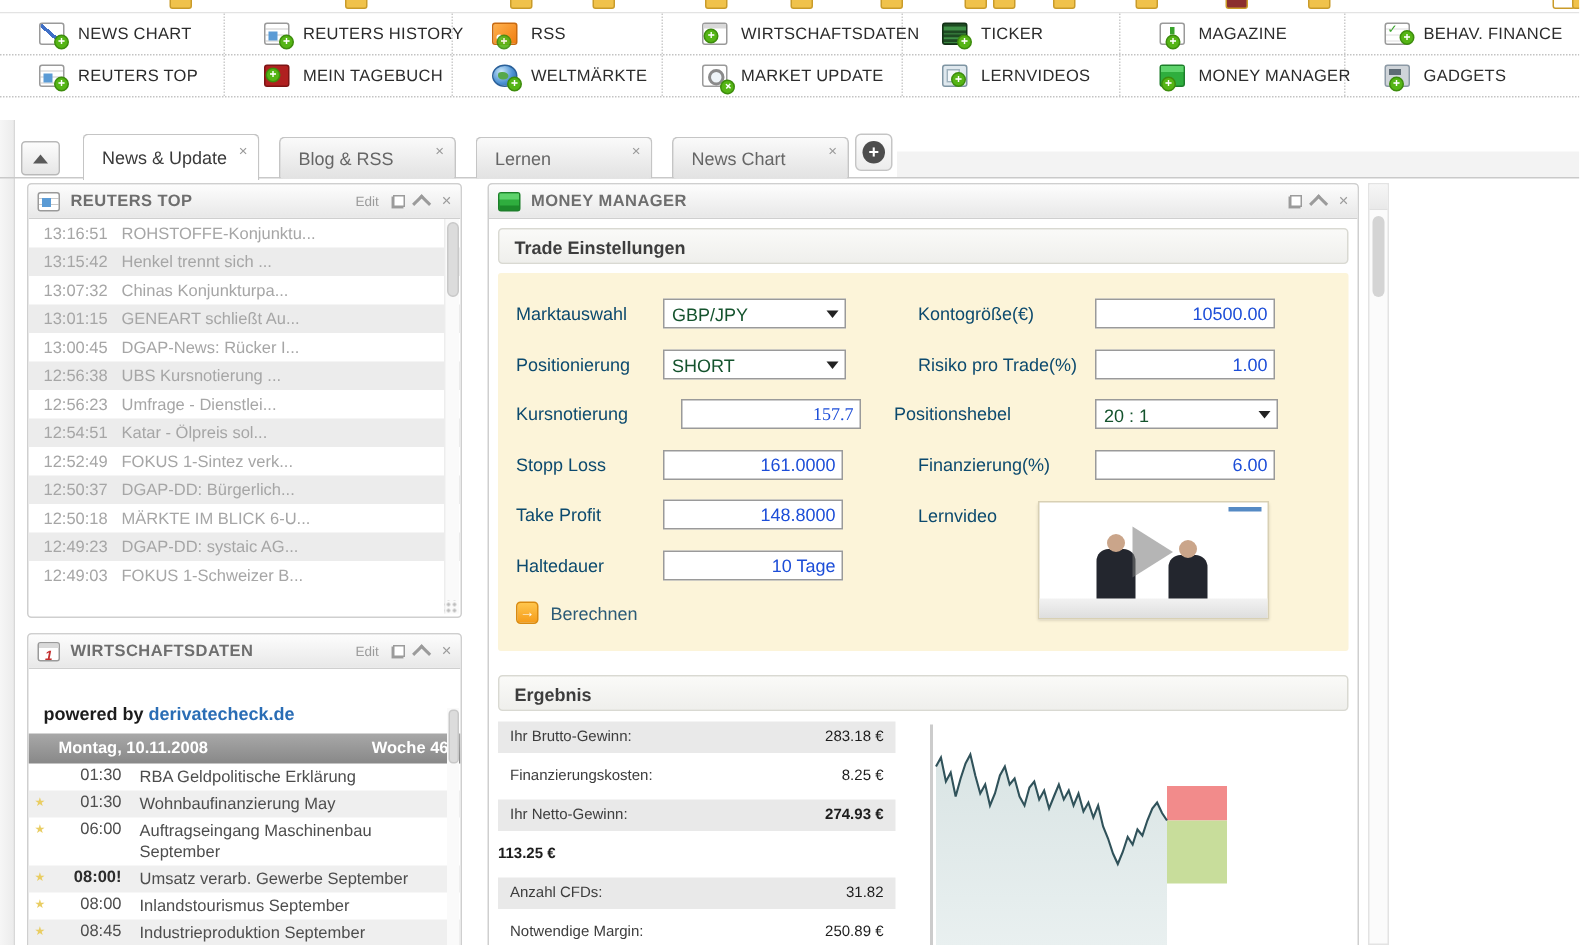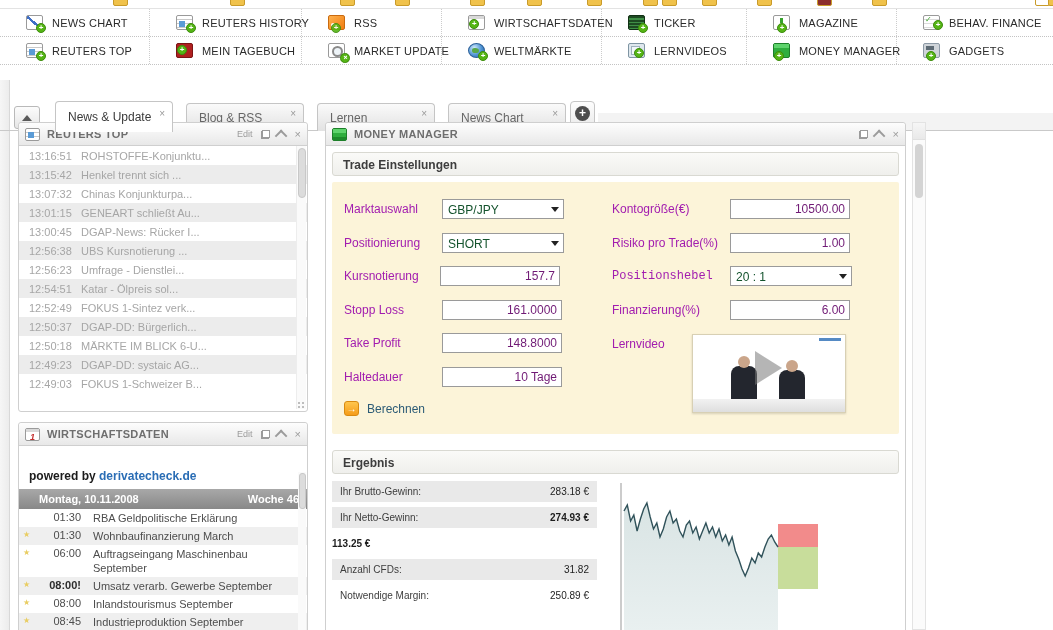--- a/index.html
+++ b/index.html
@@ -51,21 +51,21 @@
   .i-lernvideos:before{content:"";position:absolute;left:2px;top:2px;right:4px;bottom:2px;background:#f2f7fa;border:1px solid #9fb2bd;}
   .i-lernvideos:after{content:"";position:absolute;left:5px;top:4px;border-top:3px solid transparent;border-bottom:3px solid transparent;border-left:5px solid #6c8391;}
   .i-money-manager{background:#2fae3e;border-color:#1d7f2a;}
   .i-money-manager:before{content:"";position:absolute;left:0;top:0;right:0;height:4px;background:#5ed36c;}
   .i-money-manager:after{content:"";position:absolute;left:0;bottom:0;right:0;height:3px;background:#1d8a2b;}
   .i-gadgets{background:#cfd4d9;border-color:#8c99a5;}
   .i-gadgets:before{content:"";position:absolute;left:2px;top:2px;width:8px;height:4px;background:#5d6a74;}
   .i-gadgets:after{content:"";position:absolute;left:2px;bottom:2px;width:9px;height:4px;background-image:repeating-linear-gradient(90deg,#8c99a5 0 2px,transparent 2px 4px);}
 
   
-  .tabbar{position:absolute;left:0;top:92px;width:1053px;height:39px;}
+  .tabbar{position:absolute;left:0;top:80px;width:1053px;height:39px;}
   .tabbar-line{position:absolute;left:0;bottom:0;width:100%;height:1px;background:#c9c9c9;}
   .tabbar-fill{position:absolute;left:598px;bottom:1px;width:455px;height:17px;background:#f3f3f3;}
   .tab-collapse-btn{position:absolute;left:14px;bottom:2px;width:26px;height:23px;border:1px solid #b9b9b9;border-radius:3px;
         background:linear-gradient(#fcfcfc,#e6e6e6);box-sizing:border-box;cursor:pointer;}
   .up-arrow-icon{position:absolute;left:7px;top:8px;border-left:5px solid transparent;border-right:5px solid transparent;border-bottom:6px solid #5a5a5a;}
   .tabs{position:absolute;left:55px;bottom:0;display:flex;gap:13px;align-items:flex-end;}
   .tab{position:relative;width:118px;height:28px;border:1px solid #c5c5c5;border-bottom:none;border-radius:4px 4px 0 0;
        background:linear-gradient(#fafafa,#e2e2e2);display:flex;align-items:center;box-sizing:border-box;cursor:pointer;}
   .tab .tab-label{flex:1;font-size:12px;color:#666;padding-left:12px;white-space:nowrap;}
   .tab .tab-close{font-size:10px;color:#999;padding:0 7px 8px 0;cursor:pointer;}
@@ -120,23 +120,23 @@
   .caltext{flex:1;padding-right:26px;line-height:14px;}
   .cal-scroll{position:absolute;right:1px;top:49px;width:8px;height:180px;background:#fafafa;}
   .cal-scroll .thumb{position:absolute;left:1px;top:1px;width:5px;height:34px;background:#dcdcdc;border:1px solid #c8c8c8;border-radius:3px;}
 
   
   .mm{left:325px;top:122px;width:581px;height:540px;}
   .mm-body{padding:6px 6px 0 6px;}
   .secbar{height:24px;line-height:24px;background:linear-gradient(#fafaf8,#efefec);border:1px solid #d9d9d2;
           border-radius:3px;font-size:12px;font-weight:bold;color:#3d3d3d;padding-left:10px;box-sizing:border-box;}
   .cream{position:relative;margin-top:6px;height:252px;background:#fcf4d9;border-radius:2px;}
-  .flabel{position:absolute;font-size:12px;color:#a21caf;}
+  .flabel{position:absolute;font-size:12px;color:#0c4a6e;}
   .field-input{position:absolute;width:120px;height:20px;border:1px solid #9a9a9a;background:#fff;box-sizing:border-box;
-          font-size:12px;text-align:right;padding:0 4px;font-family:"Liberation Sans",sans-serif;color:#701a75;}
+          font-size:12px;text-align:right;padding:0 4px;font-family:"Liberation Sans",sans-serif;color:#1d4ed8;}
   .sel{position:absolute;width:122px;height:20px;border:1px solid #9a9a9a;background:#fff;box-sizing:border-box;cursor:pointer;}
   .sel-text{position:absolute;left:5px;top:3px;font-size:12px;color:#14532d;}
   .sel-arrow{position:absolute;right:4px;top:7px;border-left:4px solid transparent;border-right:4px solid transparent;border-top:5px solid #222;}
   .berechnen{position:absolute;left:12px;top:219px;display:flex;align-items:center;gap:8px;cursor:pointer;}
   .berechnen-icon{width:13px;height:13px;background:linear-gradient(#ffc64d,#f59c1a);border:1px solid #d98a10;border-radius:3px;
           color:#fff;font-size:10px;line-height:13px;text-align:center;font-weight:bold;}
   .berechnen-label{font-size:12px;color:#2c5b76;}
   .video{position:absolute;left:360px;top:152px;width:152px;height:77px;background:#fff;border:1px solid #d8d0b4;
          box-shadow:0 1px 2px rgba(0,0,0,.15);cursor:pointer;}
   .vid-desk{position:absolute;left:0;right:0;bottom:0;height:13px;background:linear-gradient(#f2f2f2,#dedede);}
@@ -228,28 +228,28 @@
         <div class="titem even">
           <span class="ti badge i-reuters-top"></span>
           <span class="tlabel">REUTERS TOP</span>
         </div>
 
         <div class="titem odd">
           <span class="ti badge i-mein-tagebuch"></span>
           <span class="tlabel">MEIN TAGEBUCH</span>
         </div>
 
+        <div class="titem even">
+          <span class="ti badge i-weltmaerkte"></span>
+          <span class="tlabel">WELTMÄRKTE</span>
+        </div>
+
         <div class="titem odd">
           <span class="ti badge i-market-update"></span>
           <span class="tlabel">MARKET UPDATE</span>
-        </div>
-
-        <div class="titem even">
-          <span class="ti badge i-weltmaerkte"></span>
-          <span class="tlabel">WELTMÄRKTE</span>
         </div>
 
         <div class="titem even">
           <span class="ti badge i-lernvideos"></span>
           <span class="tlabel">LERNVIDEOS</span>
         </div>
 
         <div class="titem odd">
           <span class="ti badge i-money-manager"></span>
           <span class="tlabel">MONEY MANAGER</span>
@@ -405,21 +405,21 @@
 
         <div class="calrow even">
           <span class="calstar" style="visibility: hidden;">★</span>
           <span class="caltime">01:30</span>
           <span class="caltext">RBA Geldpolitische Erklärung</span>
         </div>
 
         <div class="calrow odd">
           <span class="calstar">★</span>
           <span class="caltime">01:30</span>
-          <span class="caltext">Wohnbaufinanzierung March</span>
+          <span class="caltext">Wohnbaufinanzierung May</span>
         </div>
 
         <div class="calrow even">
           <span class="calstar">★</span>
           <span class="caltime">06:00</span>
           <span class="caltext">Auftragseingang Maschinenbau September</span>
         </div>
 
         <div class="calrow odd imp">
           <span class="calstar">★</span>
@@ -469,34 +469,34 @@
             <div class="sel" style="left: 110px; top: 17px;">
               <span class="sel-text">GBP/JPY</span>
               <span class="sel-arrow"></span>
             </div>
             <span class="flabel" style="left: 12px; top: 53.5px;">Positionierung</span>
             <div class="sel" style="left: 110px; top: 50.5px;">
               <span class="sel-text">SHORT</span>
               <span class="sel-arrow"></span>
             </div>
             <span class="flabel" style="left: 12px; top: 87px;">Kursnotierung</span>
-            <input class="field-input" value="157.7" readonly="" style="left: 108px; top: 84px;">
+            <input class="field-input" value="157.7" readonly="" style="left: 122px; top: 84px; font-family: Liberation Serif, serif;">
             <span class="flabel" style="left: 12px; top: 120.5px;">Stopp Loss</span>
             <input class="field-input" value="161.0000" readonly="" style="left: 110px; top: 117.5px;">
             <span class="flabel" style="left: 12px; top: 154px;">Take Profit</span>
             <input class="field-input" value="148.8000" readonly="" style="left: 110px; top: 151px;">
             <span class="flabel" style="left: 12px; top: 187.5px;">Haltedauer</span>
             <input class="field-input" value="10 Tage" readonly="" style="left: 110px; top: 184.5px;">
           </div>
         <div id="form-right">
             <span class="flabel" style="left: 280px; top: 20px;">Kontogröße(€)</span>
             <input class="field-input" value="10500.00" readonly="" style="left: 398px; top: 17px;">
             <span class="flabel" style="left: 280px; top: 53.5px;">Risiko pro Trade(%)</span>
             <input class="field-input" value="1.00" readonly="" style="left: 398px; top: 50.5px;">
-            <span class="flabel" style="left: 280px; top: 87px; font-family: Liberation Mono, monospace;">Positionshebel</span>
+            <span class="flabel" style="left: 264px; top: 87px;">Positionshebel</span>
             <div class="sel" style="left: 398px; top: 84px;">
               <span class="sel-text">20 : 1</span>
               <span class="sel-arrow"></span>
             </div>
             <span class="flabel" style="left: 280px; top: 120.5px;">Finanzierung(%)</span>
             <input class="field-input" value="6.00" readonly="" style="left: 398px; top: 117.5px;">
           </div>
         <div class="berechnen">
           <span class="berechnen-icon">→</span>
           <span class="berechnen-label">Berechnen</span>
@@ -514,20 +514,24 @@
       <div class="secbar" style="margin-top:16px;">Ergebnis</div>
 
       <div class="ergebnis-area">
         <div class="results">
 
             <div class="rrow even">
               <span class="rlabel">Ihr Brutto-Gewinn:</span>
               <span class="rvalue">283.18 €</span>
             </div>
 
+            <div class="rrow odd">
+              <span class="rlabel">Finanzierungskosten:</span>
+              <span class="rvalue">8.25 €</span>
+            </div>
 
             <div class="rrow even boldval">
               <span class="rlabel">Ihr Netto-Gewinn:</span>
               <span class="rvalue">274.93 €</span>
             </div>
 
             <div class="rrow odd boldval">
               <span class="rvalue">113.25 €</span>
             </div>
 

